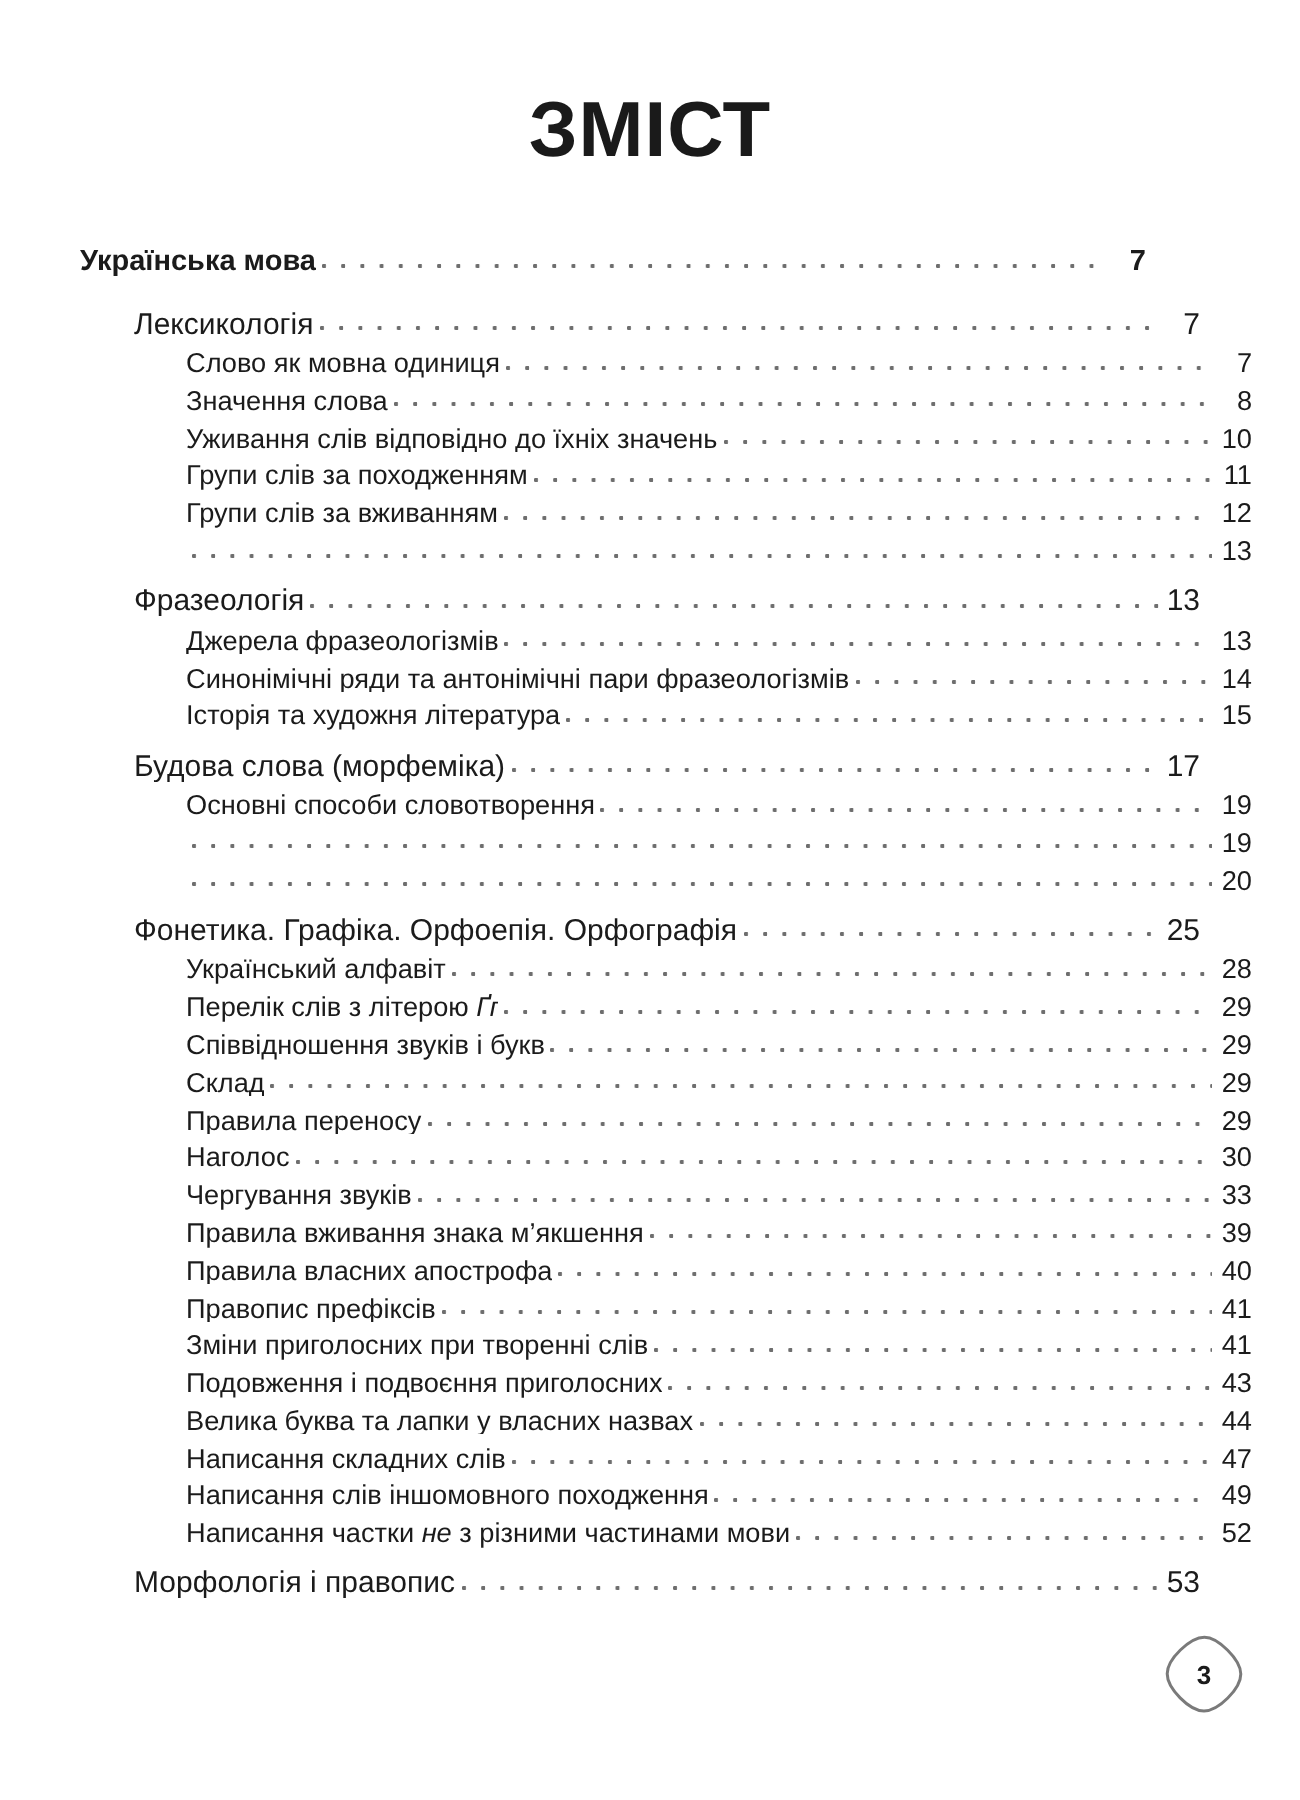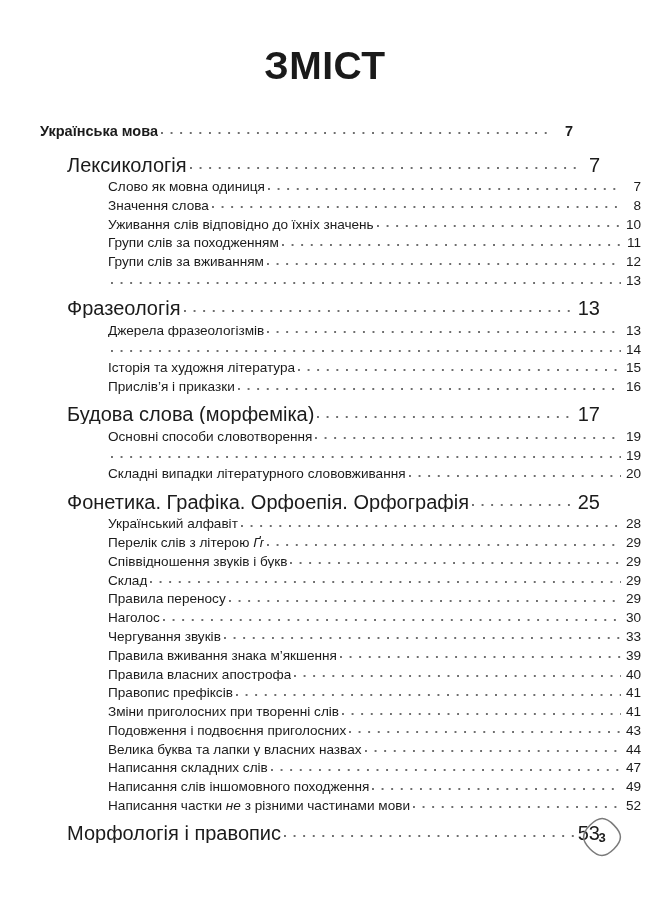--- a/index.html
+++ b/index.html
@@ -92,30 +92,30 @@
     font-weight: bold;
     font-size: 14.5px;
     margin-left: 0;
     padding-top: 0px;
     padding-bottom: 8px;
   }
   .lvl0 .epage { font-weight: bold; }
 
   
   .lvl1 {
-    font-size: 20px;
+    font-size: 15px;
     margin-left: 27px;
     padding-top: 8px;
     padding-bottom: 3px;
   }
 
   
   .lvl2 {
     font-size: 13.6px;
-    margin-left: 68px;
+    margin-left: 53px;
     padding-top: 2.6px;
     padding-bottom: 2.6px;
   }
 
   .toc-entry i { font-style: italic; }
 
   
   .page-badge {
     position: absolute;
     left: 582px;
@@ -189,49 +189,44 @@
         <span class="etitle">Фразеологія</span>
         <span class="leader"></span>
         <span class="epage">13</span>
       </li>
       <li class="toc-entry lvl2">
         <span class="etitle">Джерела фразеологізмів</span>
         <span class="leader"></span>
         <span class="epage">13</span>
       </li>
       <li class="toc-entry lvl2">
+        <span class="etitle">Синонімічні ряди та антонімічні пари фразеологізмів</span>
         <span class="leader"></span>
         <span class="epage">14</span>
       </li>
       <li class="toc-entry lvl2">
         <span class="etitle">Історія та художня література</span>
         <span class="leader"></span>
         <span class="epage">15</span>
       </li>
-      <li class="toc-entry lvl2">
-        <span class="etitle">Прислів’я і приказки</span>
-        <span class="leader"></span>
-        <span class="epage">16</span>
-      </li>
       <li class="toc-entry lvl1">
         <span class="etitle">Будова слова (морфеміка)</span>
         <span class="leader"></span>
         <span class="epage">17</span>
       </li>
       <li class="toc-entry lvl2">
         <span class="etitle">Основні способи словотворення</span>
         <span class="leader"></span>
         <span class="epage">19</span>
       </li>
       <li class="toc-entry lvl2">
         <span class="leader"></span>
         <span class="epage">19</span>
       </li>
       <li class="toc-entry lvl2">
-        <span class="etitle">Складні випадки літературного слововживання</span>
         <span class="leader"></span>
         <span class="epage">20</span>
       </li>
       <li class="toc-entry lvl1">
         <span class="etitle">Фонетика. Графіка. Орфоепія. Орфографія</span>
         <span class="leader"></span>
         <span class="epage">25</span>
       </li>
       <li class="toc-entry lvl2">
         <span class="etitle">Український алфавіт</span>

